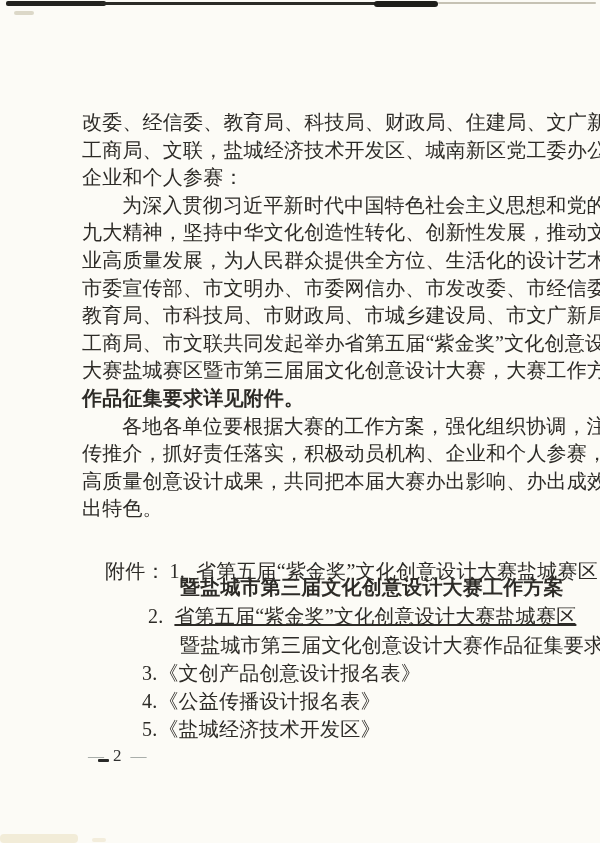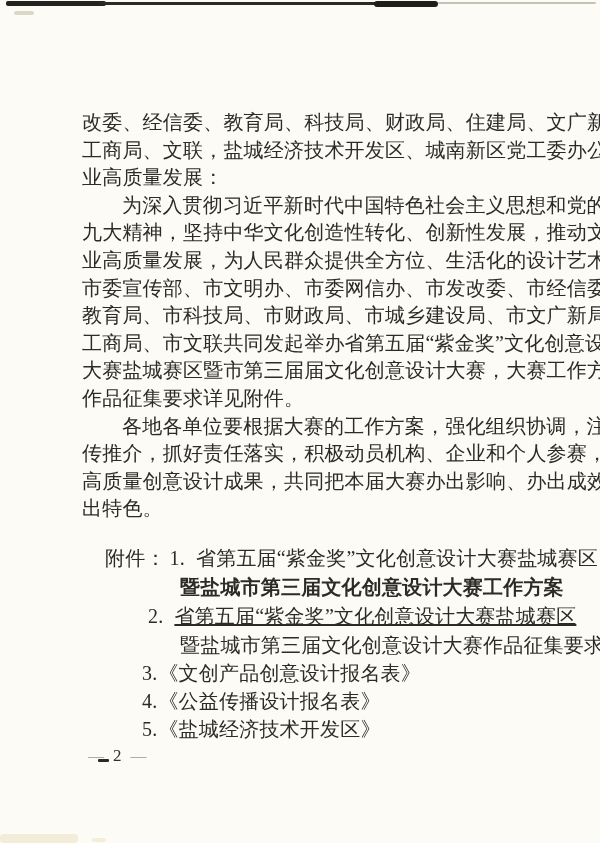--- a/index.html
+++ b/index.html
@@ -8,21 +8,21 @@
     position:relative;width:600px;height:843px;overflow:hidden;
     background:#fcfbf6;
   }
   .bline{
     position:absolute;
     font-size:20px;line-height:21px;letter-spacing:.2px;
     color:#2d2b27;white-space:nowrap;
   }
   .att-num{display:inline-block;margin-right:11px;}
   .att-num-tight{display:inline-block;margin-right:1px;}
-  .att-label{display:inline-block;margin-right:4px;}
+  .att-label{display:inline-block;margin-right:4px;margin-top:13px;}
   .artifact{position:absolute;}
   .footer{
     position:absolute;left:88px;top:746px;
     display:flex;align-items:center;gap:9px;
     font-size:17px;color:#2f2f2f;
   }
   .footer .dash{color:#9ba19e;font-size:16px;line-height:16px;}
   .footer .num{font-size:17px;}
 </style>
 </head>
@@ -32,32 +32,32 @@
 
   <div class="artifact" style="left:6px;top:1px;width:100px;height:5px;background:#23231f;border-radius:2px;"></div>
   <div class="artifact" style="left:100px;top:2px;width:278px;height:3px;background:#2b2b26;border-radius:2px;"></div>
   <div class="artifact" style="left:374px;top:1px;width:64px;height:6px;background:#1e1e1a;border-radius:3px;"></div>
   <div class="artifact" style="left:438px;top:2px;width:158px;height:2px;background:#c6c2b4;border-radius:1px;"></div>
   <div class="artifact" style="left:14px;top:11px;width:20px;height:4px;background:#dcd8c8;border-radius:2px;"></div>
 
   <div>
     <div class="bline" style="left:82px;top:112px;">改委、经信委、教育局、科技局、财政局、住建局、文广新局、</div>
     <div class="bline" style="left:82px;top:140px;">工商局、文联，盐城经济技术开发区、城南新区党工委办公室，</div>
-    <div class="bline" style="left:82px;top:167px;">业高质量发展：</div>
+    <div class="bline" style="left:82px;top:167px;">企业和个人参赛：</div>
   </div>
 
   <div>
     <div class="bline" style="left:122px;top:195px;">为深入贯彻习近平新时代中国特色社会主义思想和党的十</div>
     <div class="bline" style="left:82px;top:222px;">九大精神，坚持中华文化创造性转化、创新性发展，推动文化产</div>
     <div class="bline" style="left:82px;top:250px;">业高质量发展，为人民群众提供全方位、生活化的设计艺术产品，</div>
     <div class="bline" style="left:82px;top:278px;">市委宣传部、市文明办、市委网信办、市发改委、市经信委、市</div>
     <div class="bline" style="left:82px;top:305px;">教育局、市科技局、市财政局、市城乡建设局、市文广新局、市</div>
     <div class="bline" style="left:82px;top:333px;">工商局、市文联共同发起举办省第五届“紫金奖”文化创意设计</div>
     <div class="bline" style="left:82px;top:360px;">大赛盐城赛区暨市第三届届文化创意设计大赛，大赛工作方案及</div>
-    <div class="bline" style="left:82px;top:388px;">作品征集要求详见附件。</div>
+    <div class="bline" style="left:82px;top:388px;font-weight:bold;">作品征集要求详见附件。</div>
   </div>
 
   <div>
     <div class="bline" style="left:122px;top:416px;">各地各单位要根据大赛的工作方案，强化组织协调，注重宣</div>
     <div class="bline" style="left:82px;top:443px;">传推介，抓好责任落实，积极动员机构、企业和个人参赛，推出</div>
     <div class="bline" style="left:82px;top:471px;">高质量创意设计成果，共同把本届大赛办出影响、办出成效、办</div>
     <div class="bline" style="left:82px;top:498px;">出特色。</div>
   </div>
 
   <div>

